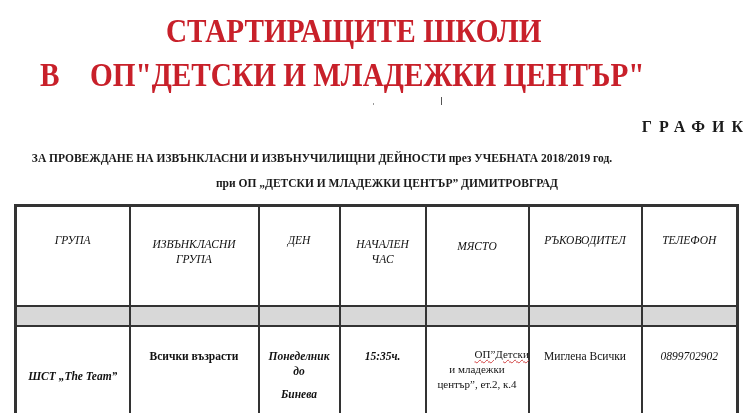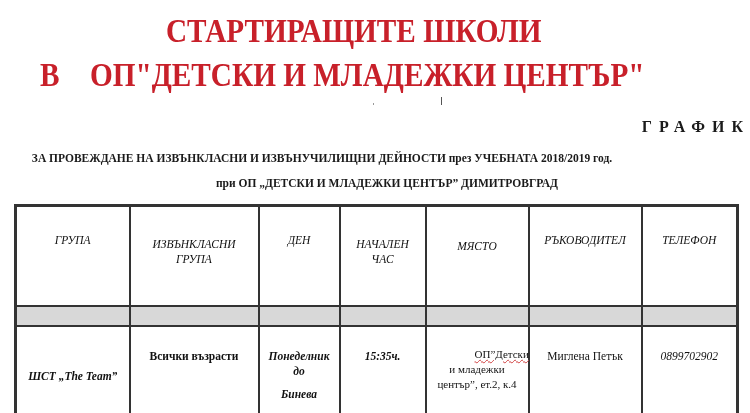--- a/index.html
+++ b/index.html
@@ -106,18 +106,18 @@
       <td class="bi">
         <span>Понеделник</span><br>
         <span>до</span>
         <span class="gap"></span>
         <span>Бинева</span>
       </td>
       <td class="bi"><span>15:35ч.</span></td>
       <td style="padding-top:20px;font-size:11px;">
         <span class="squiggle">ОП”Детски</span><span> и младежки център”, ет.2, к.4</span>
       </td>
-      <td><span>Миглена Петък</span></td>
+      <td><span>Миглена Всички</span></td>
       <td class="i"><span>0899702902</span></td>
     </tr>
   </tbody>
     </table>
 </div>
 
 </body></html>

